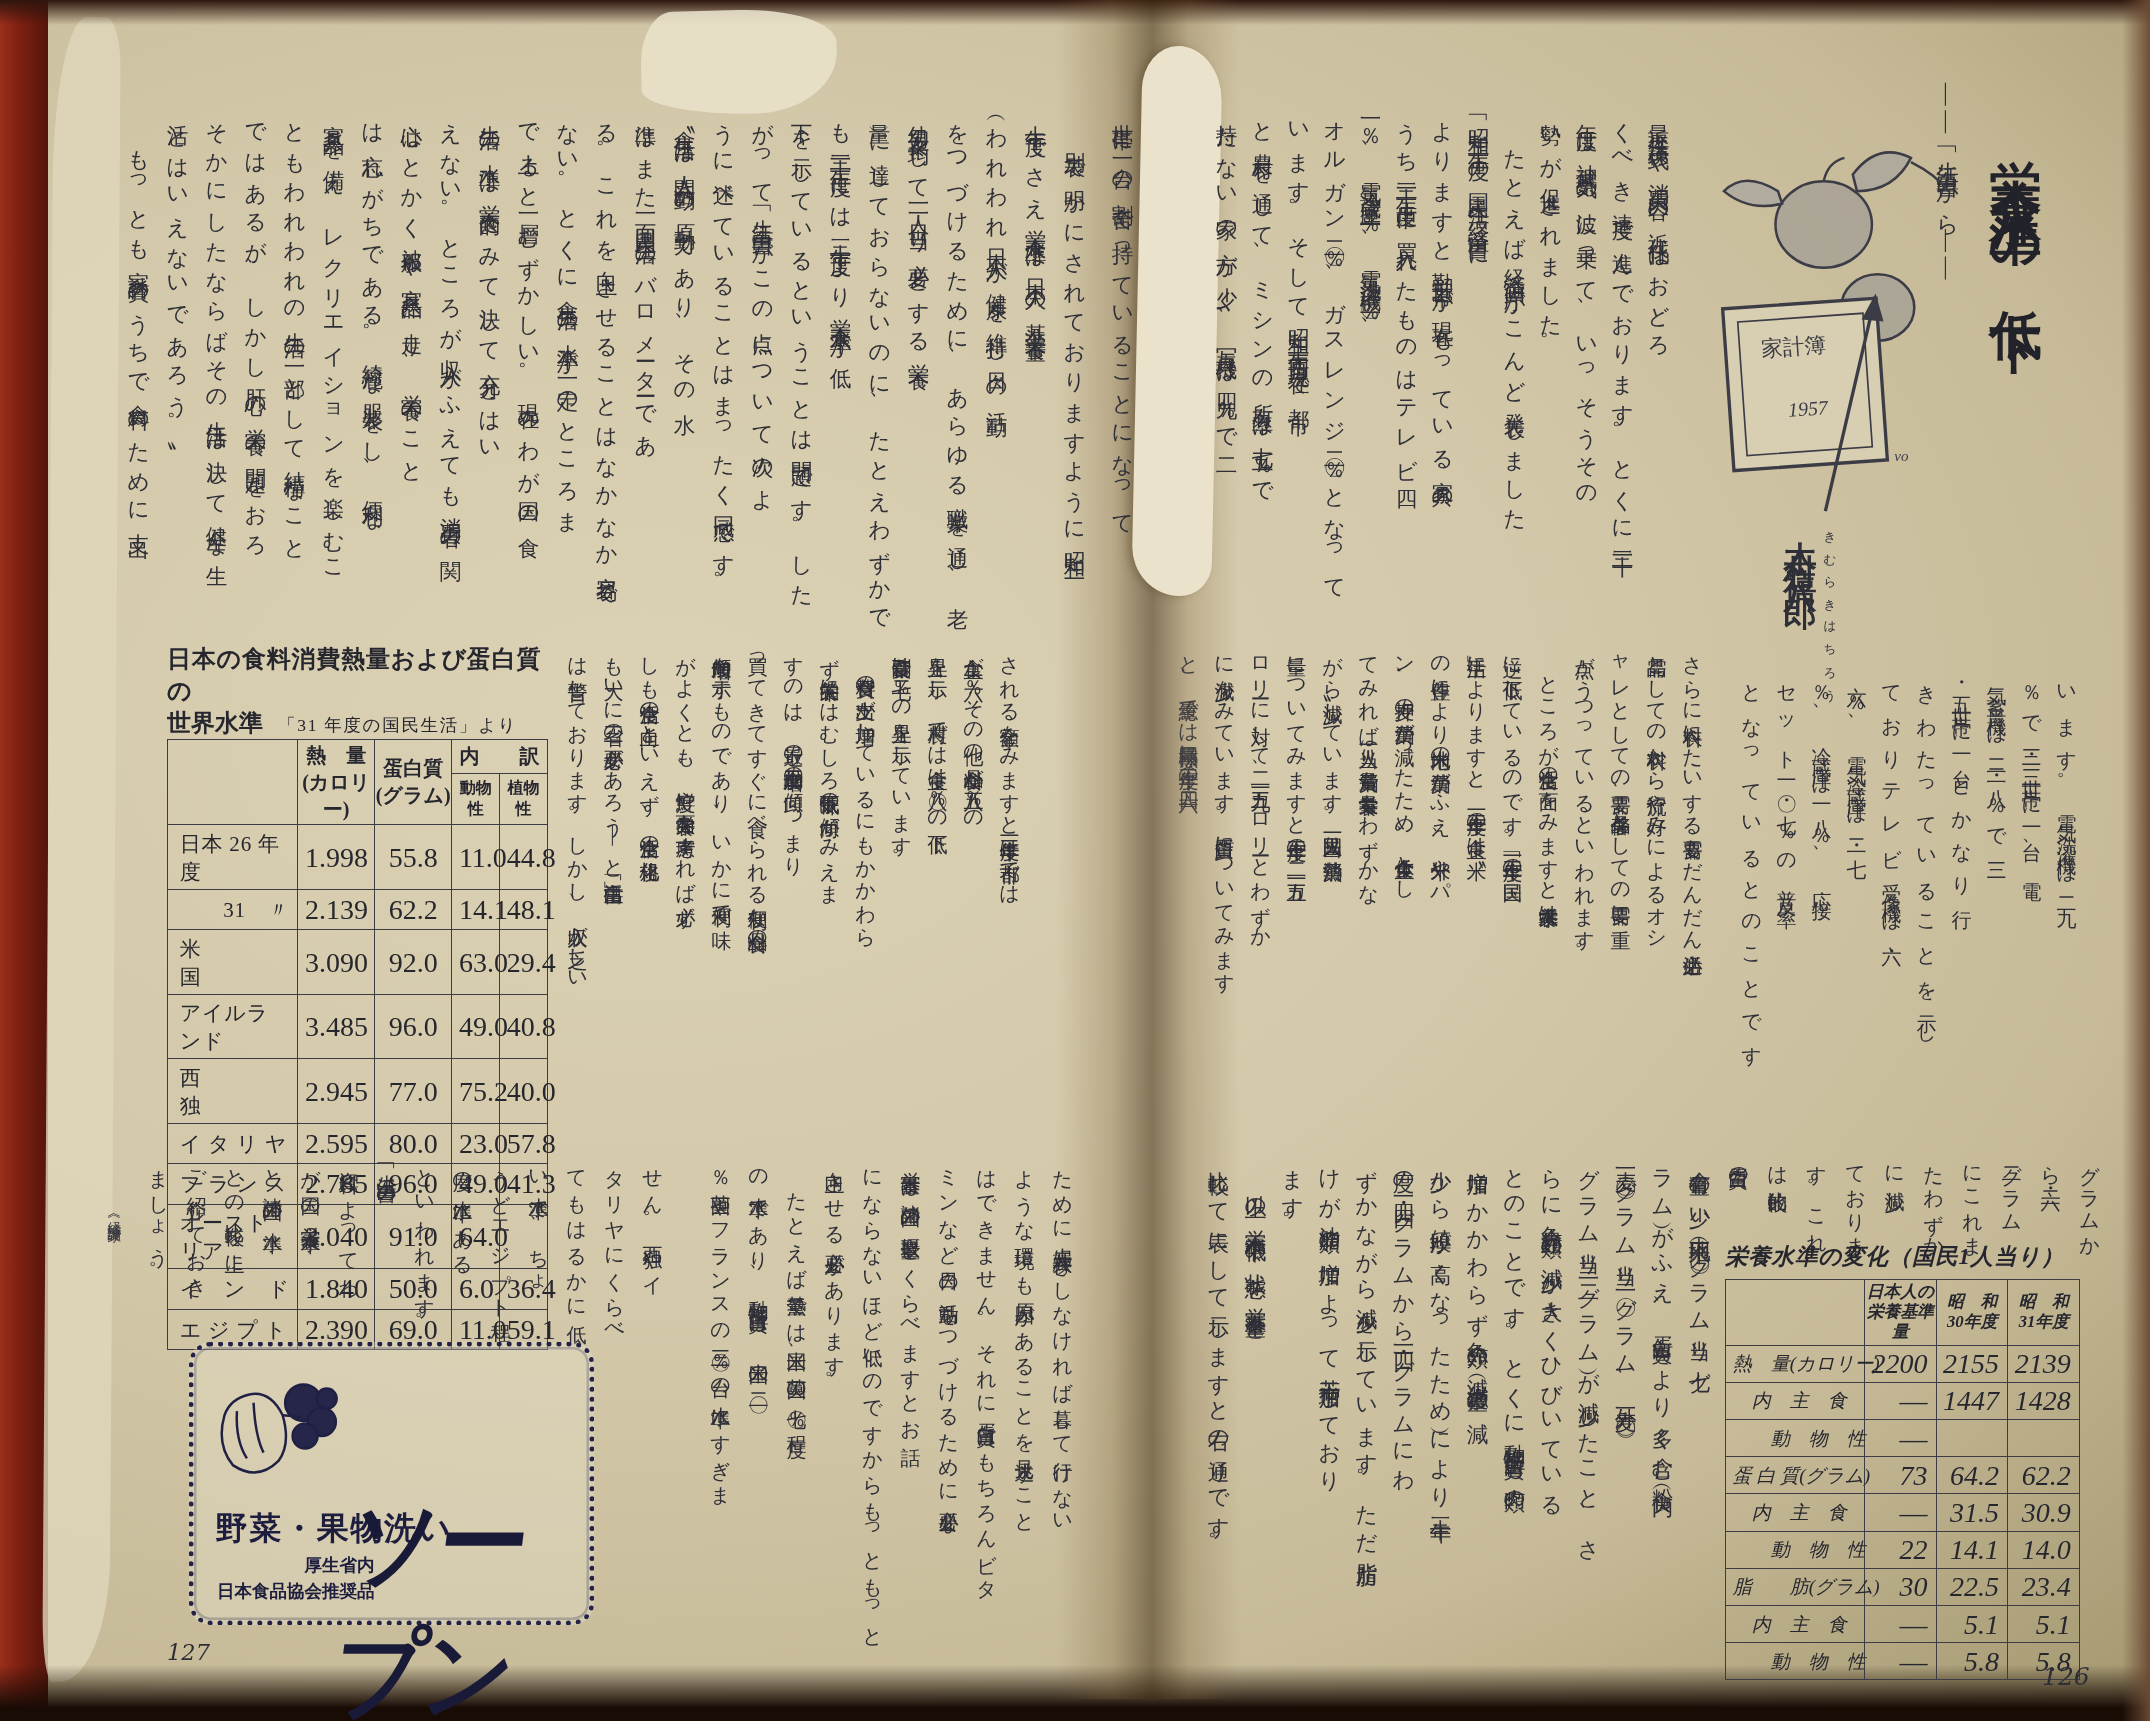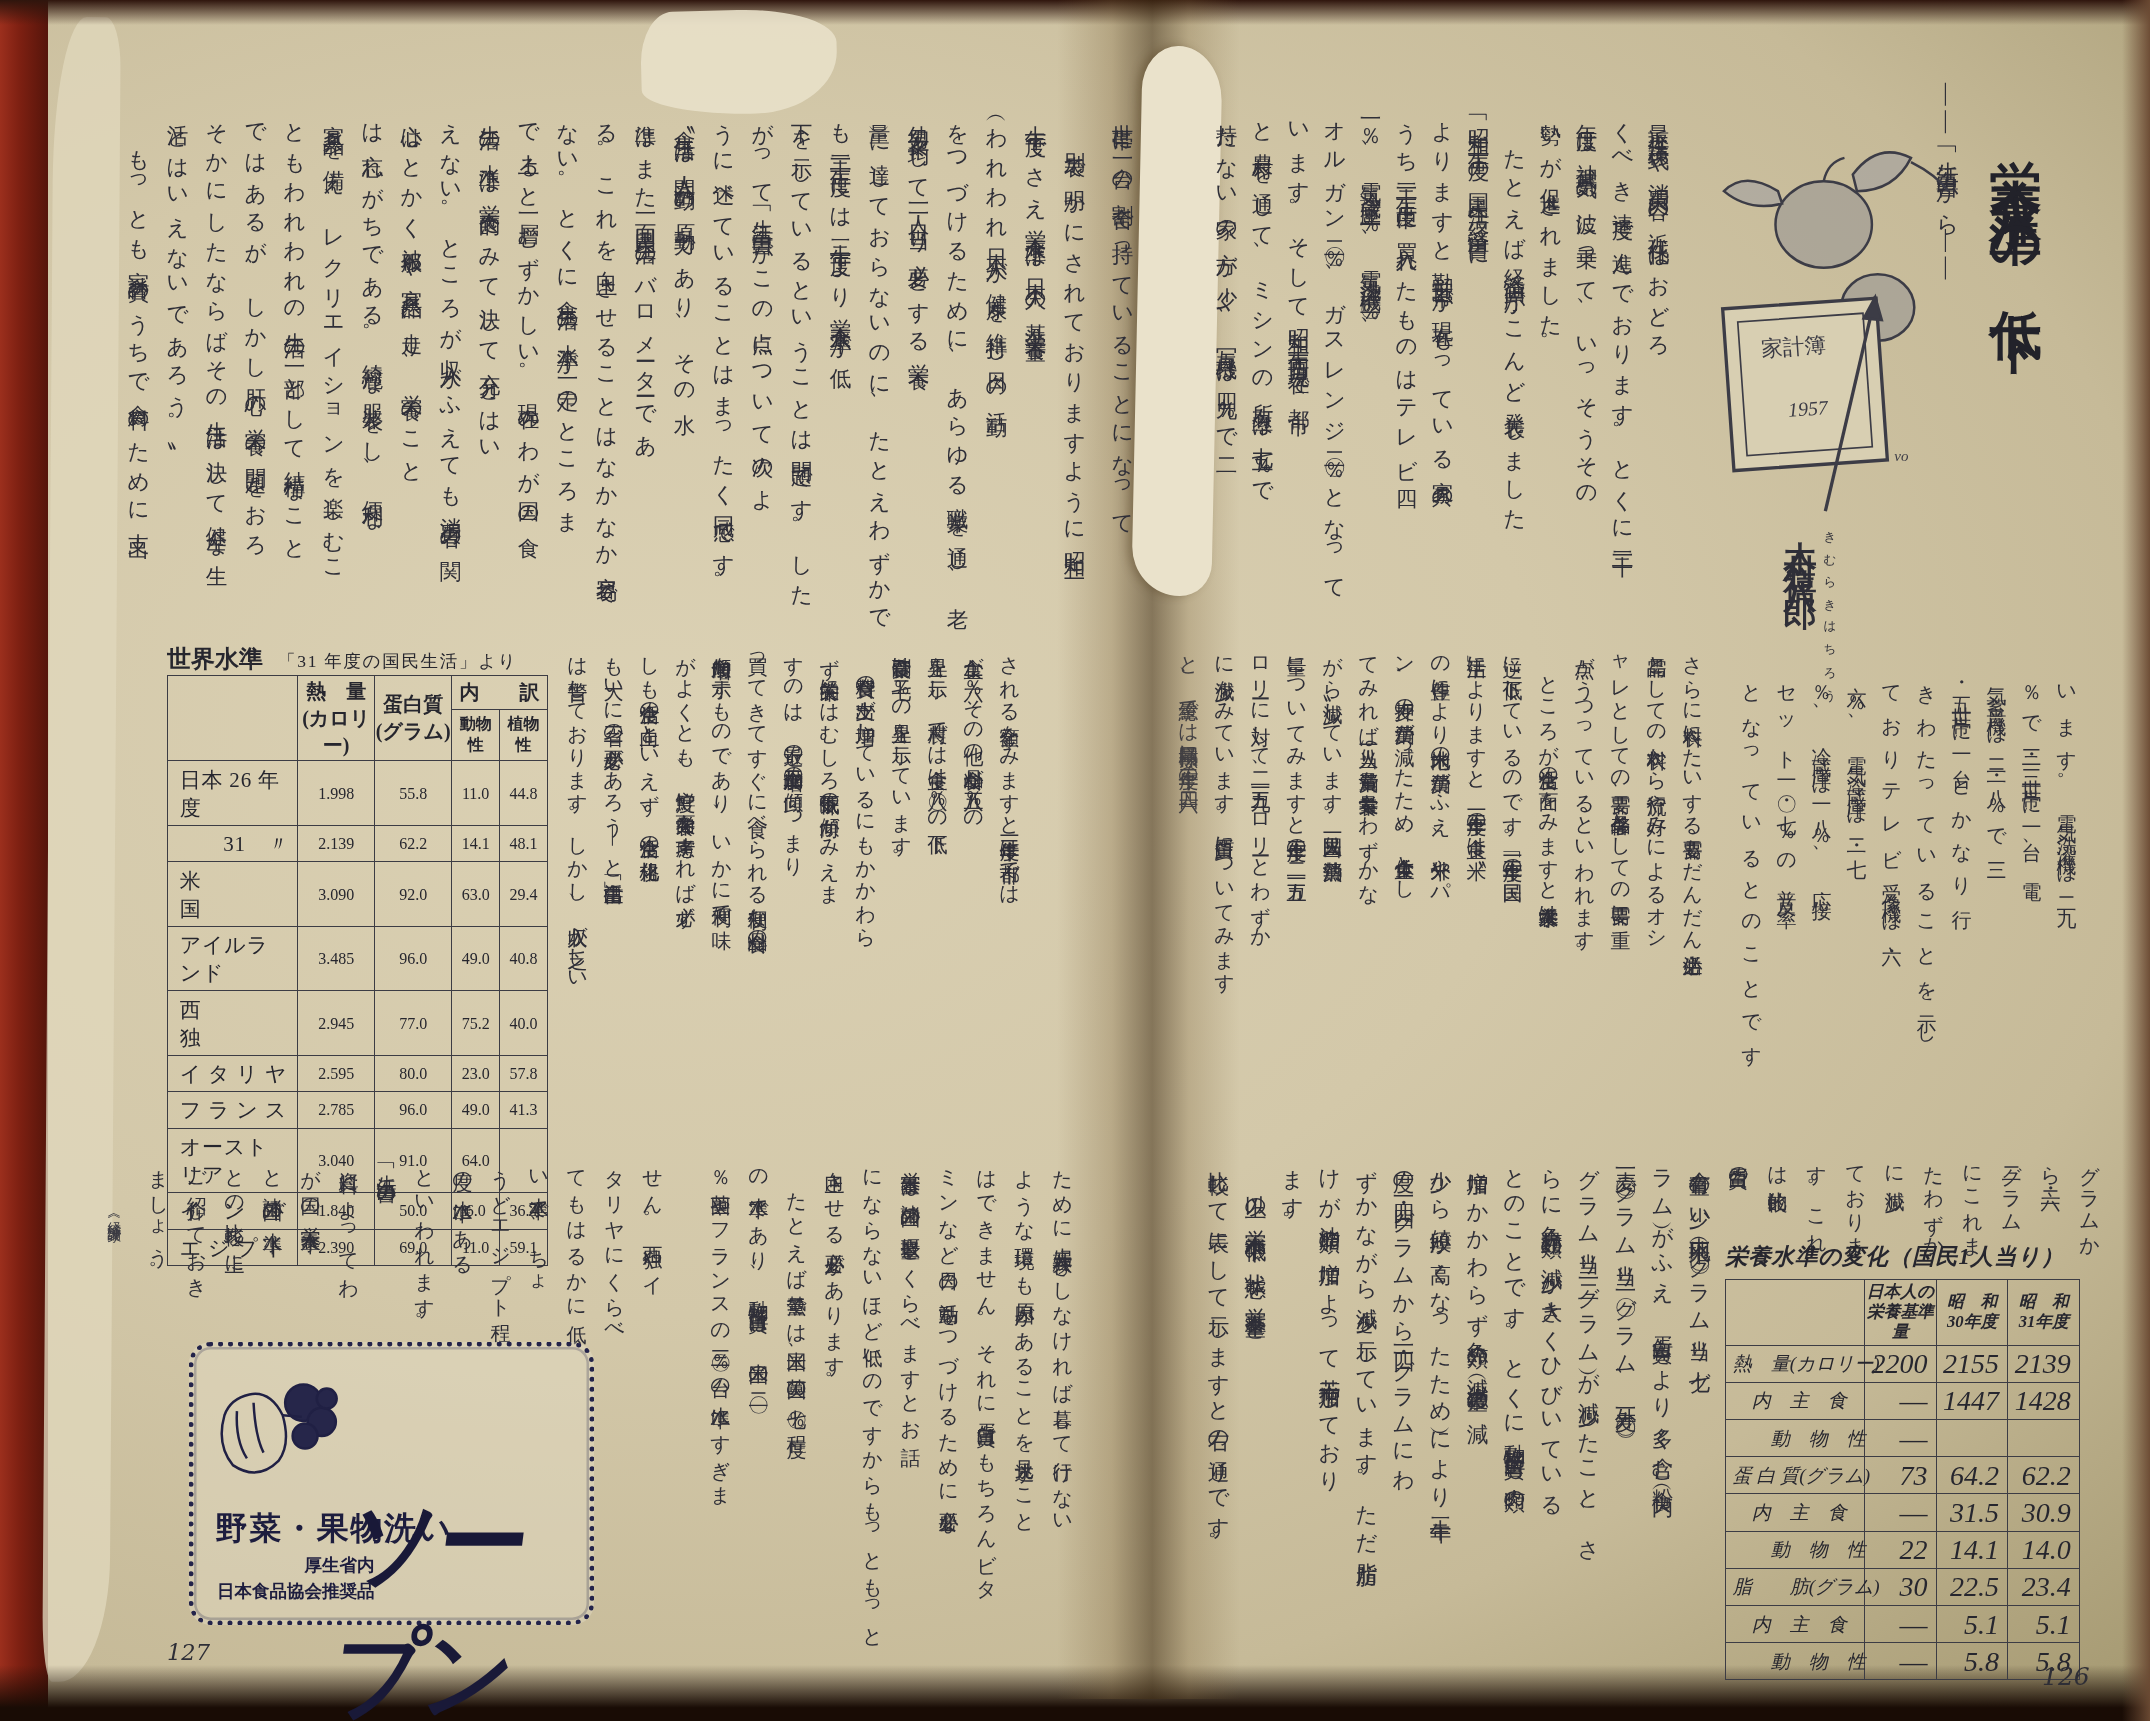--- a/index.html
+++ b/index.html
@@ -46,21 +46,21 @@
   
   .tblwrap{position:absolute;color:#26262e;}
   .tblwrap table{border-collapse:collapse;width:100%;table-layout:fixed;}
   .tblwrap th,.tblwrap td{border:1.7px solid #3c3c44;white-space:pre-line;
     font-family:"Liberation Serif","DejaVu Serif",serif;}
   .lt-title{font-size:24px;font-weight:bold;letter-spacing:0.8px;}
   .lt-title2{font-size:24px;font-weight:bold;}
   .lt-note{font-size:17.5px;font-weight:normal;margin-left:15px;letter-spacing:1.7px;}
   .tbl-left{width:381px;}
   .tbl-left th{font-size:20px;font-weight:bold;padding:1.7px 0;text-align:center;}
-  .tbl-left td{font-size:16px;padding:4.2px 6.7px 3.3px 6.7px;text-align:center;height:28px;}
+  .tbl-left td{font-size:28px;padding:4.2px 6.7px 3.3px 6.7px;text-align:center;height:28px;}
   .tbl-left td:first-child{text-align:left;padding-left:11.7px;font-size:21px;letter-spacing:0.8px;}
   .tbl-left .sub{font-size:16px;}
   .tbl-right{width:352px;margin-top:6.7px;}
   .tbl-right th{font-size:16.7px;padding:2.5px 1.7px;text-align:center;line-height:20px;}
   .tbl-right td{font-size:28px;padding:2.5px 8.3px 1.7px 3.3px;text-align:right;height:27px;}
   .tbl-right td:first-child{text-align:left;padding-left:6.7px;font-size:19px;white-space:nowrap;}
   .rt-title{font-size:22.5px;font-weight:bold;letter-spacing:0.8px;}
 
   
   .adbox{position:absolute;left:189px;top:1342px;width:395px;height:273px;
@@ -295,20 +295,21 @@
       <span>は忘れがちである。綺麗な服装をし、便利な</span>
       <span>家具品を備え、レクリエイションを楽しむこ</span>
       <span>ともわれわれの生活の一部として結構なこと</span>
       <span>ではあるが、しかし肝心の栄養の問題をおろ</span>
       <span>そかにしたならばその生活は決して健全な生</span>
       <span>活とはいえないであろう。〟</span>
       <span>　もっとも家計費のうちで食料のために支出</span>
     </div>
 
   <div class="tblwrap" style="left:167px;top:643px;width:381px;">
+    <div class="lt-title">日本の食料消費熱量および蛋白質の</div>
     <div class="lt-title2"><span>世界水準</span><span class="lt-note">「31 年度の国民生活」より</span></div>
     <table class="tbl-left">
       <thead>
         <tr>
           <th style="width:34%" rowspan="2"></th>
           <th style="width:20%" rowspan="2">熱　量
 (カロリー)</th>
           <th style="width:20%" rowspan="2">蛋白質
 (グラム)</th>
           <th colspan="2">内　　訳</th>

